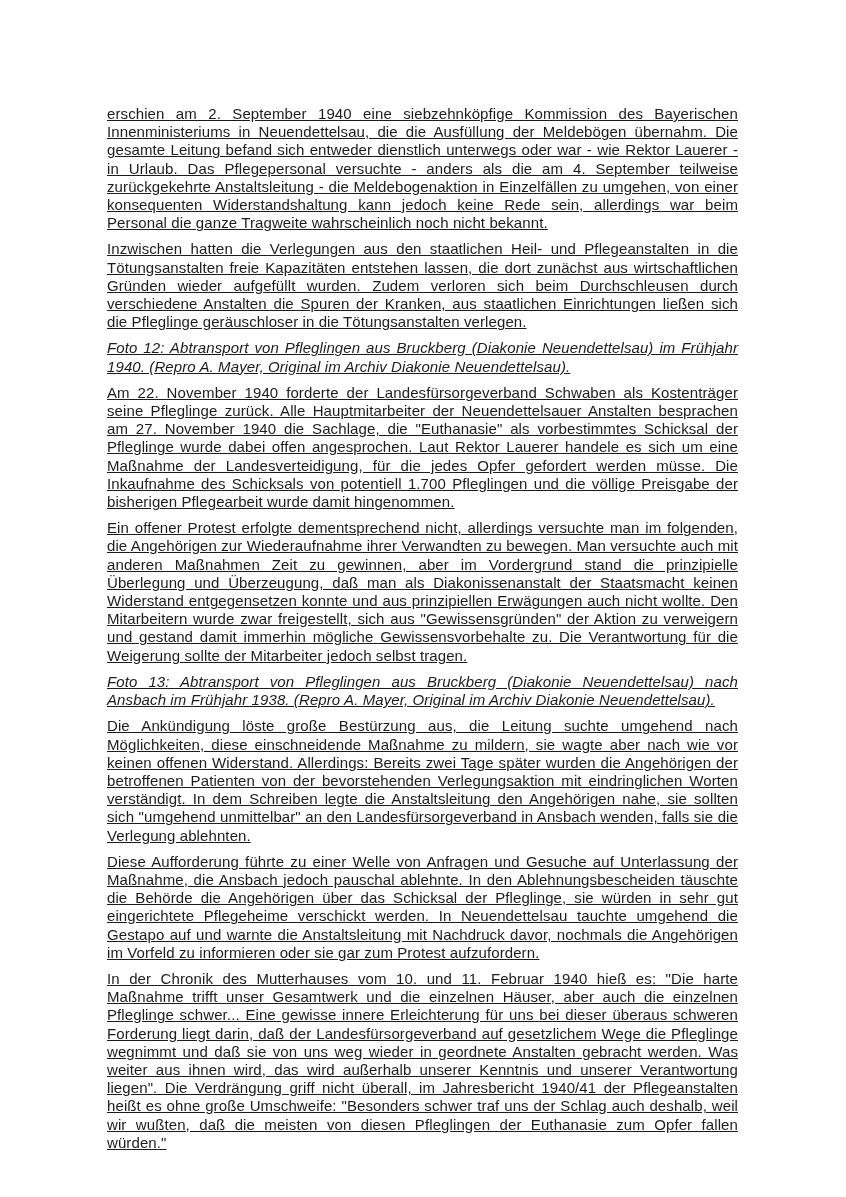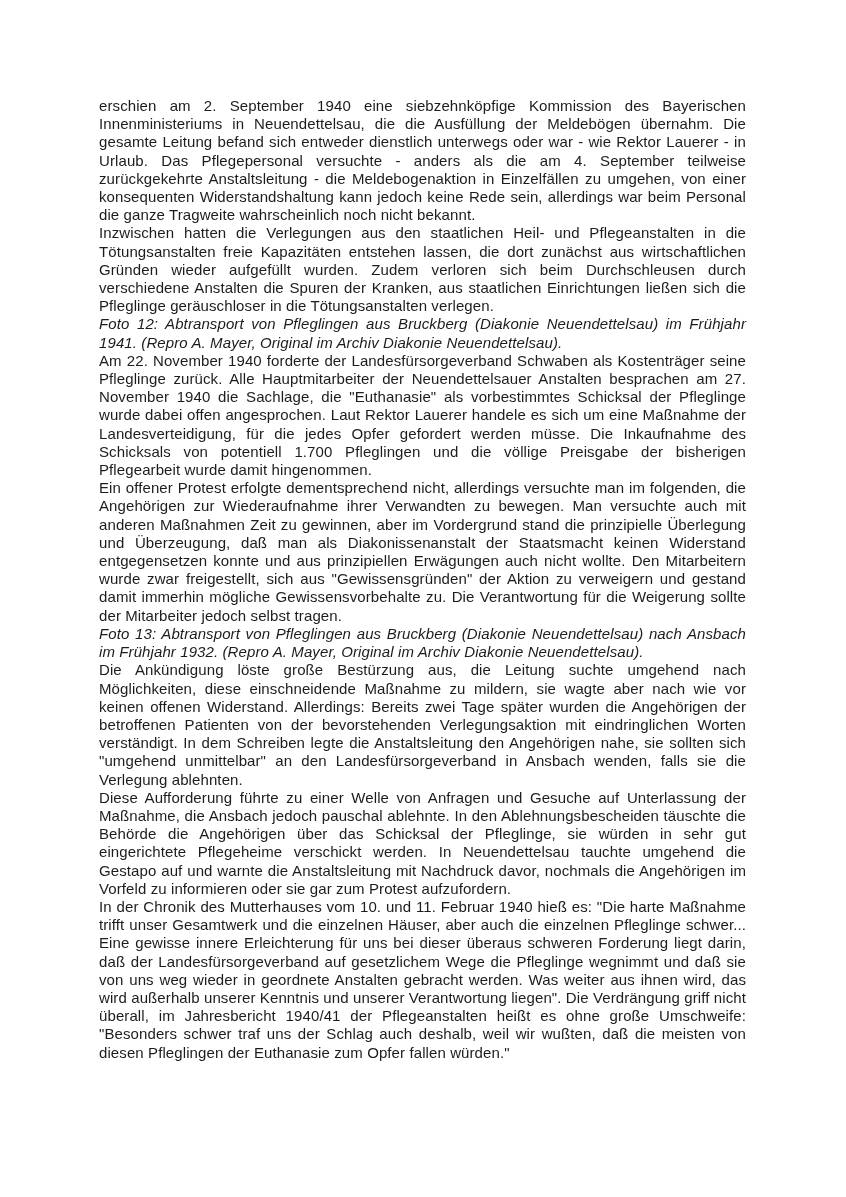--- a/index.html
+++ b/index.html
@@ -19,33 +19,34 @@
     padding: 97px 100px 40px 99px;
     background: #ffffff;
     font-family: "Liberation Sans", "DejaVu Sans", sans-serif;
     font-size: 15px;
     line-height: 18.2px;
     color: #1c1c1c;
     text-align: justify;
     letter-spacing: 0.1px;
   }
   .para {
-    margin: 0;
+    margin: 8px;
     padding: 0;
+    text-decoration: underline;
   }
   .caption {
     font-style: italic;
   }
 </style>
 </head>
 <body>
 
 <div class="page">
   <p class="para">erschien am 2. September 1940 eine siebzehnköpfige Kommission des Bayerischen Innenministeriums in Neuendettelsau, die die Ausfüllung der Meldebögen übernahm. Die gesamte Leitung befand sich entweder dienstlich unterwegs oder war - wie Rektor Lauerer - in Urlaub. Das Pflegepersonal versuchte - anders als die am 4. September teilweise zurückgekehrte Anstaltsleitung - die Meldebogenaktion in Einzelfällen zu umgehen, von einer konsequenten Widerstandshaltung kann jedoch keine Rede sein, allerdings war beim Personal die ganze Tragweite wahrscheinlich noch nicht bekannt.</p>
   <p class="para">Inzwischen hatten die Verlegungen aus den staatlichen Heil- und Pflegeanstalten in die Tötungsanstalten freie Kapazitäten entstehen lassen, die dort zunächst aus wirtschaftlichen Gründen wieder aufgefüllt wurden. Zudem verloren sich beim Durchschleusen durch verschiedene Anstalten die Spuren der Kranken, aus staatlichen Einrichtungen ließen sich die Pfleglinge geräuschloser in die Tötungsanstalten verlegen.</p>
-  <p class="para caption">Foto 12: Abtransport von Pfleglingen aus Bruckberg (Diakonie Neuendettelsau) im Frühjahr 1941. (Repro A. Mayer, Original im Archiv Diakonie Neuendettelsau).</p>
+  <p class="para caption">Foto 12: Abtransport von Pfleglingen aus Bruckberg (Diakonie Neuendettelsau) im Frühjahr 1940. (Repro A. Mayer, Original im Archiv Diakonie Neuendettelsau).</p>
   <p class="para">Am 22. November 1940 forderte der Landesfürsorgeverband Schwaben als Kostenträger seine Pfleglinge zurück. Alle Hauptmitarbeiter der Neuendettelsauer Anstalten besprachen am 27. November 1940 die Sachlage, die "Euthanasie" als vorbestimmtes Schicksal der Pfleglinge wurde dabei offen angesprochen. Laut Rektor Lauerer handele es sich um eine Maßnahme der Landesverteidigung, für die jedes Opfer gefordert werden müsse. Die Inkaufnahme des Schicksals von potentiell 1.700 Pfleglingen und die völlige Preisgabe der bisherigen Pflegearbeit wurde damit hingenommen.</p>
   <p class="para">Ein offener Protest erfolgte dementsprechend nicht, allerdings versuchte man im folgenden, die Angehörigen zur Wiederaufnahme ihrer Verwandten zu bewegen. Man versuchte auch mit anderen Maßnahmen Zeit zu gewinnen, aber im Vordergrund stand die prinzipielle Überlegung und Überzeugung, daß man als Diakonissenanstalt der Staatsmacht keinen Widerstand entgegensetzen konnte und aus prinzipiellen Erwägungen auch nicht wollte. Den Mitarbeitern wurde zwar freigestellt, sich aus "Gewissensgründen" der Aktion zu verweigern und gestand damit immerhin mögliche Gewissensvorbehalte zu. Die Verantwortung für die Weigerung sollte der Mitarbeiter jedoch selbst tragen.</p>
-  <p class="para caption">Foto 13: Abtransport von Pfleglingen aus Bruckberg (Diakonie Neuendettelsau) nach Ansbach im Frühjahr 1932. (Repro A. Mayer, Original im Archiv Diakonie Neuendettelsau).</p>
+  <p class="para caption">Foto 13: Abtransport von Pfleglingen aus Bruckberg (Diakonie Neuendettelsau) nach Ansbach im Frühjahr 1938. (Repro A. Mayer, Original im Archiv Diakonie Neuendettelsau).</p>
   <p class="para">Die Ankündigung löste große Bestürzung aus, die Leitung suchte umgehend nach Möglichkeiten, diese einschneidende Maßnahme zu mildern, sie wagte aber nach wie vor keinen offenen Widerstand. Allerdings: Bereits zwei Tage später wurden die Angehörigen der betroffenen Patienten von der bevorstehenden Verlegungsaktion mit eindringlichen Worten verständigt. In dem Schreiben legte die Anstaltsleitung den Angehörigen nahe, sie sollten sich "umgehend unmittelbar" an den Landesfürsorgeverband in Ansbach wenden, falls sie die Verlegung ablehnten.</p>
   <p class="para">Diese Aufforderung führte zu einer Welle von Anfragen und Gesuche auf Unterlassung der Maßnahme, die Ansbach jedoch pauschal ablehnte. In den Ablehnungsbescheiden täuschte die Behörde die Angehörigen über das Schicksal der Pfleglinge, sie würden in sehr gut eingerichtete Pflegeheime verschickt werden. In Neuendettelsau tauchte umgehend die Gestapo auf und warnte die Anstaltsleitung mit Nachdruck davor, nochmals die Angehörigen im Vorfeld zu informieren oder sie gar zum Protest aufzufordern.</p>
   <p class="para">In der Chronik des Mutterhauses vom 10. und 11. Februar 1940 hieß es: "Die harte Maßnahme trifft unser Gesamtwerk und die einzelnen Häuser, aber auch die einzelnen Pfleglinge schwer... Eine gewisse innere Erleichterung für uns bei dieser überaus schweren Forderung liegt darin, daß der Landesfürsorgeverband auf gesetzlichem Wege die Pfleglinge wegnimmt und daß sie von uns weg wieder in geordnete Anstalten gebracht werden. Was weiter aus ihnen wird, das wird außerhalb unserer Kenntnis und unserer Verantwortung liegen". Die Verdrängung griff nicht überall, im Jahresbericht 1940/41 der Pflegeanstalten heißt es ohne große Umschweife: "Besonders schwer traf uns der Schlag auch deshalb, weil wir wußten, daß die meisten von diesen Pfleglingen der Euthanasie zum Opfer fallen würden."</p>
 </div>
 
 </body></html>

